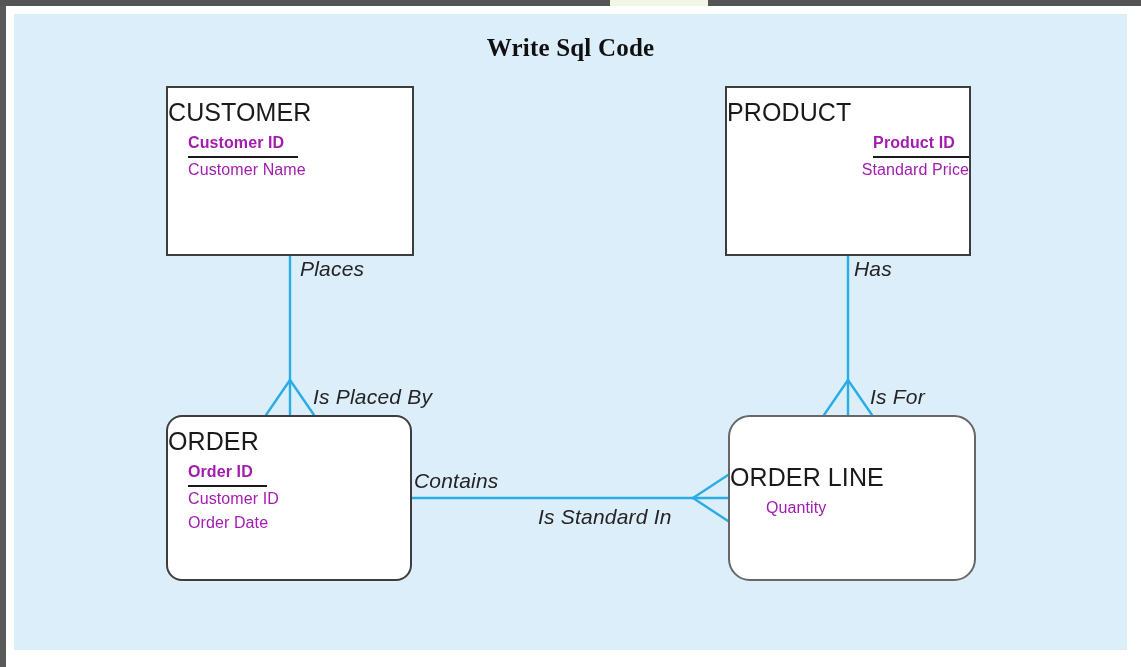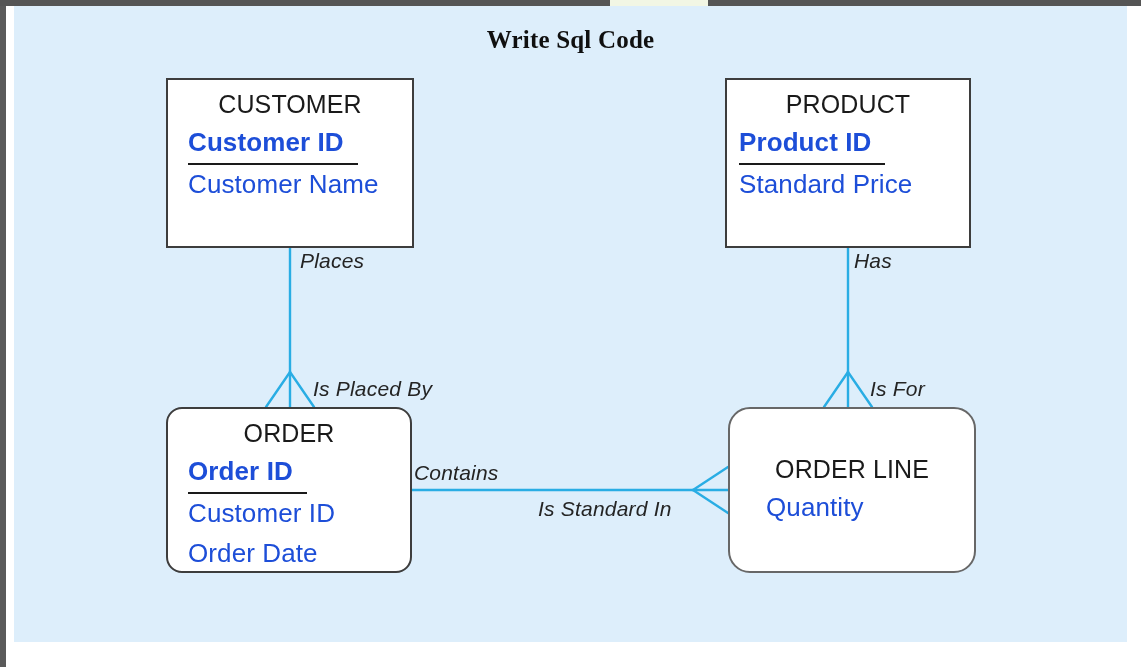--- a/index.html
+++ b/index.html
@@ -40,21 +40,21 @@
     left: 0; top: 6px;
     width: 6px;
     height: 661px;
     background: #5a5a5a;
   }
 
   
   #canvas {
     position: absolute;
     left: 14px;
-    top: 6px;
+    top: 14px;
     width: 1113px;
     height: 636px;
     background: #ddeefb;
   }
 
   #title {
     position: absolute;
     left: 0;
     top: 20px;
     width: 1113px;
@@ -72,53 +72,53 @@
     background: #ffffff;
     border: 2px solid #3d3d3d;
     box-sizing: border-box;
     padding-top: 8px;
   }
   .entity.weak {
     border-radius: 22px;
     border-color: #676767;
   }
   .entity-name {
-    text-align: center;
+    text-align: left;
     font-size: 25px;
     color: #1a1a1a;
     line-height: 1.34;
     letter-spacing: 0.1px;
   }
   .attr-list {
     margin-top: 1px;
     padding-left: 20px;
   }
   .attr {
-    font-size: 26px;
-    color: #1d4ed8;
+    font-size: 16px;
+    color: #a21caf;
     line-height: 1.52;
     letter-spacing: 0.1px;
     white-space: nowrap;
   }
   .attr.pk {
     font-weight: bold;
     display: inline-block;
     border-bottom: 2px solid #1a1a1a;
     padding-right: 14px;
     padding-bottom: 1px;
   }
 
   
   #entity-customer   { left: 152px; top: 72px;  width: 248px; height: 170px; }
   #entity-product    { left: 711px; top: 72px;  width: 246px; height: 170px; }
   #entity-order      { left: 152px; top: 401px; width: 246px; height: 166px; border-radius: 16px; }
   #entity-orderline  { left: 714px; top: 401px; width: 248px; height: 166px; }
   #entity-orderline .attr-list { padding-left: 36px; }
   #entity-orderline  { padding-top: 44px; }
-  #entity-product .attr-list { padding-left: 12px; }
+  #entity-product .attr-list { padding-left: 12px; text-align: right; }
 
   
   #links {
     position: absolute;
     left: 0; top: 0;
     width: 1113px;
     height: 636px;
     pointer-events: none;
   }
 

